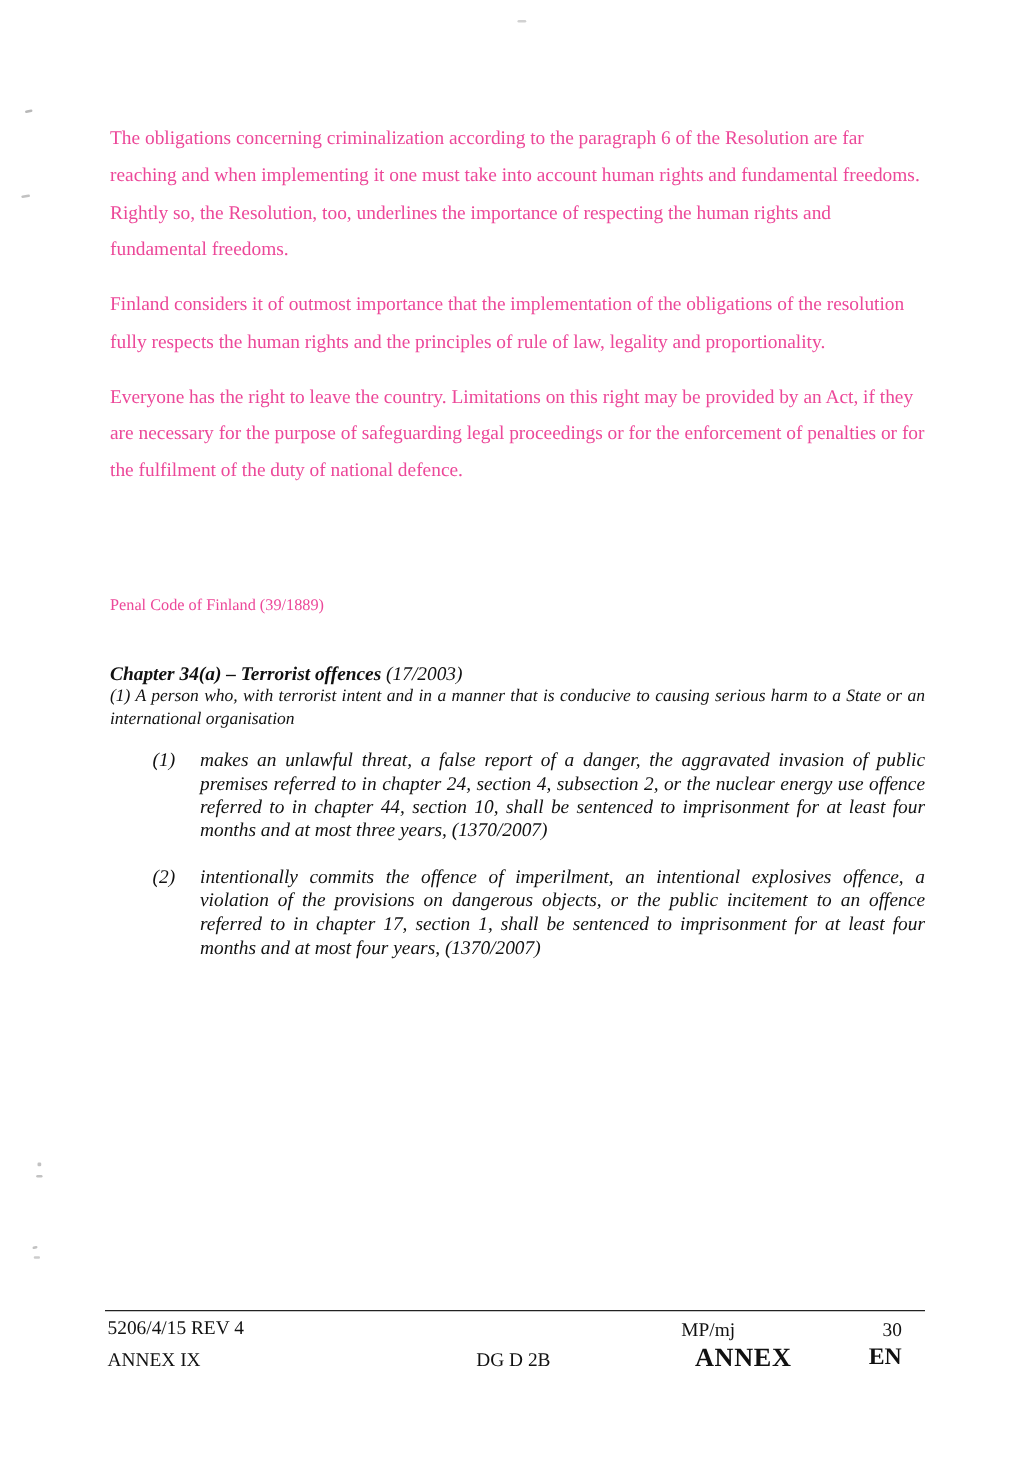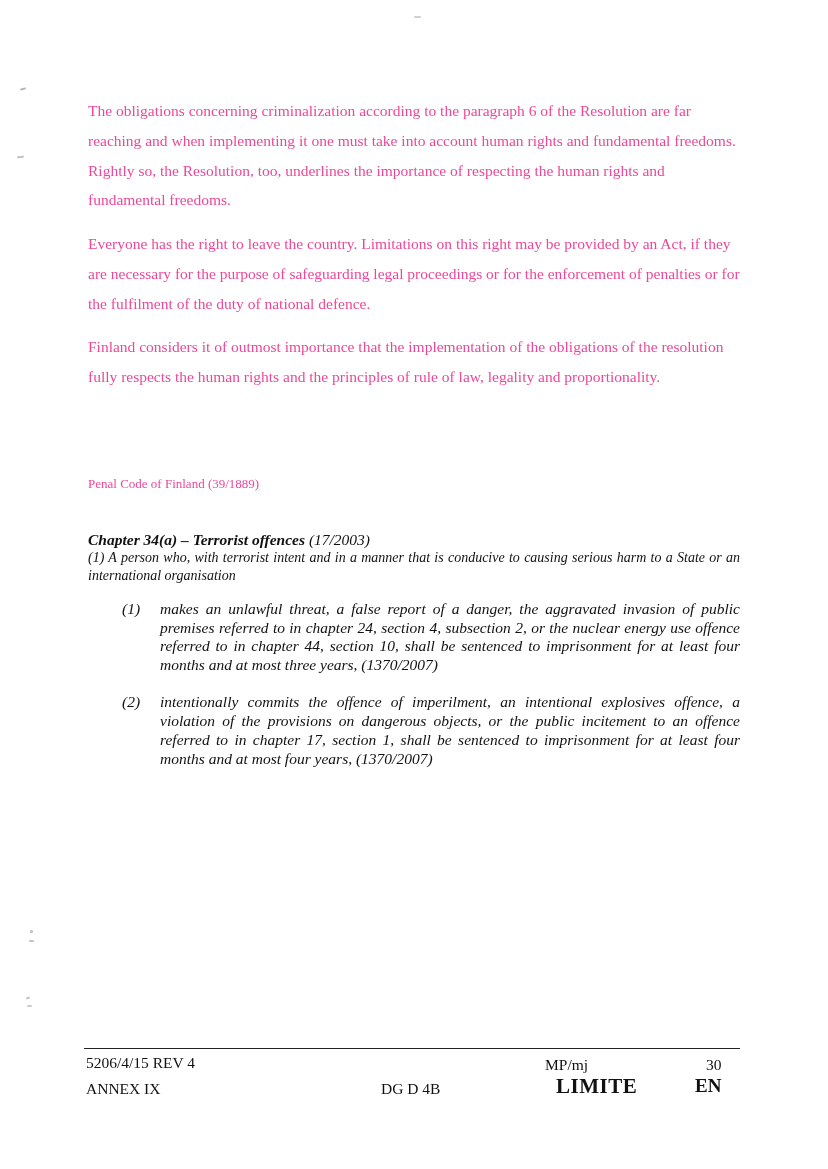--- a/index.html
+++ b/index.html
@@ -117,23 +117,23 @@
   <span class="artifact a3b"></span>
   <span class="artifact a4"></span>
   <span class="artifact a4b"></span>
   <span class="artifact a5"></span>
 
   <div class="content">
 
     <p class="body-para">The obligations concerning criminalization according to the paragraph 6 of the Resolution are far reaching and when implementing it one must take into account human rights and fundamental freedoms. Rightly so, the Resolution, too, underlines the importance of respecting the human rights and fundamental freedoms.</p>
 
 
+    <p class="body-para">Finland considers it of outmost importance that the implementation of the obligations of the resolution fully respects the human rights and the principles of rule of law, legality and proportionality.</p>
+
     <p class="body-para">Everyone has the right to leave the country. Limitations on this right may be provided by an Act, if they are necessary for the purpose of safeguarding legal proceedings or for the enforcement of penalties or for the fulfilment of the duty of national defence.</p>
-
-    <p class="body-para">Finland considers it of outmost importance that the implementation of the obligations of the resolution fully respects the human rights and the principles of rule of law, legality and proportionality.</p>
 
     <p class="body-para penal-title">Penal Code of Finland (39/1889)</p>
 
     <p class="chapter-heading"><span class="bolditalic">Chapter 34(a) – Terrorist offences</span><span class="italic-suffix"> (17/2003)</span></p>
 
 
     <p class="intro-para">(1) A person who, with terrorist intent and in a manner that is conducive to causing serious harm to a State or an international organisation</p>
 
     <div class="numbered-item">
       <span class="marker">(1)</span>
@@ -145,20 +145,20 @@
       <span class="item-text">intentionally commits the offence of imperilment, an intentional explosives offence, a violation of the provisions on dangerous objects, or the public incitement to an offence referred to in chapter 17, section 1, shall be sentenced to imprisonment for at least four months and at most four years, (1370/2007)</span>
     </div>
 
   </div>
 
   <div class="footer-rule"></div>
 
   <div class="footer">
     <span class="doc-ref">5206/4/15 REV 4</span>
     <span class="annex">ANNEX IX</span>
-    <span class="dg">DG D 4B</span>
+    <span class="dg">DG D 2B</span>
     <span class="initials">MP/mj</span>
     <span class="page-num">30</span>
-    <span class="limite">LIMITE</span>
+    <span class="limite">ANNEX</span>
     <span class="lang">EN</span>
   </div>
 
 </div>
 
 </body></html>

